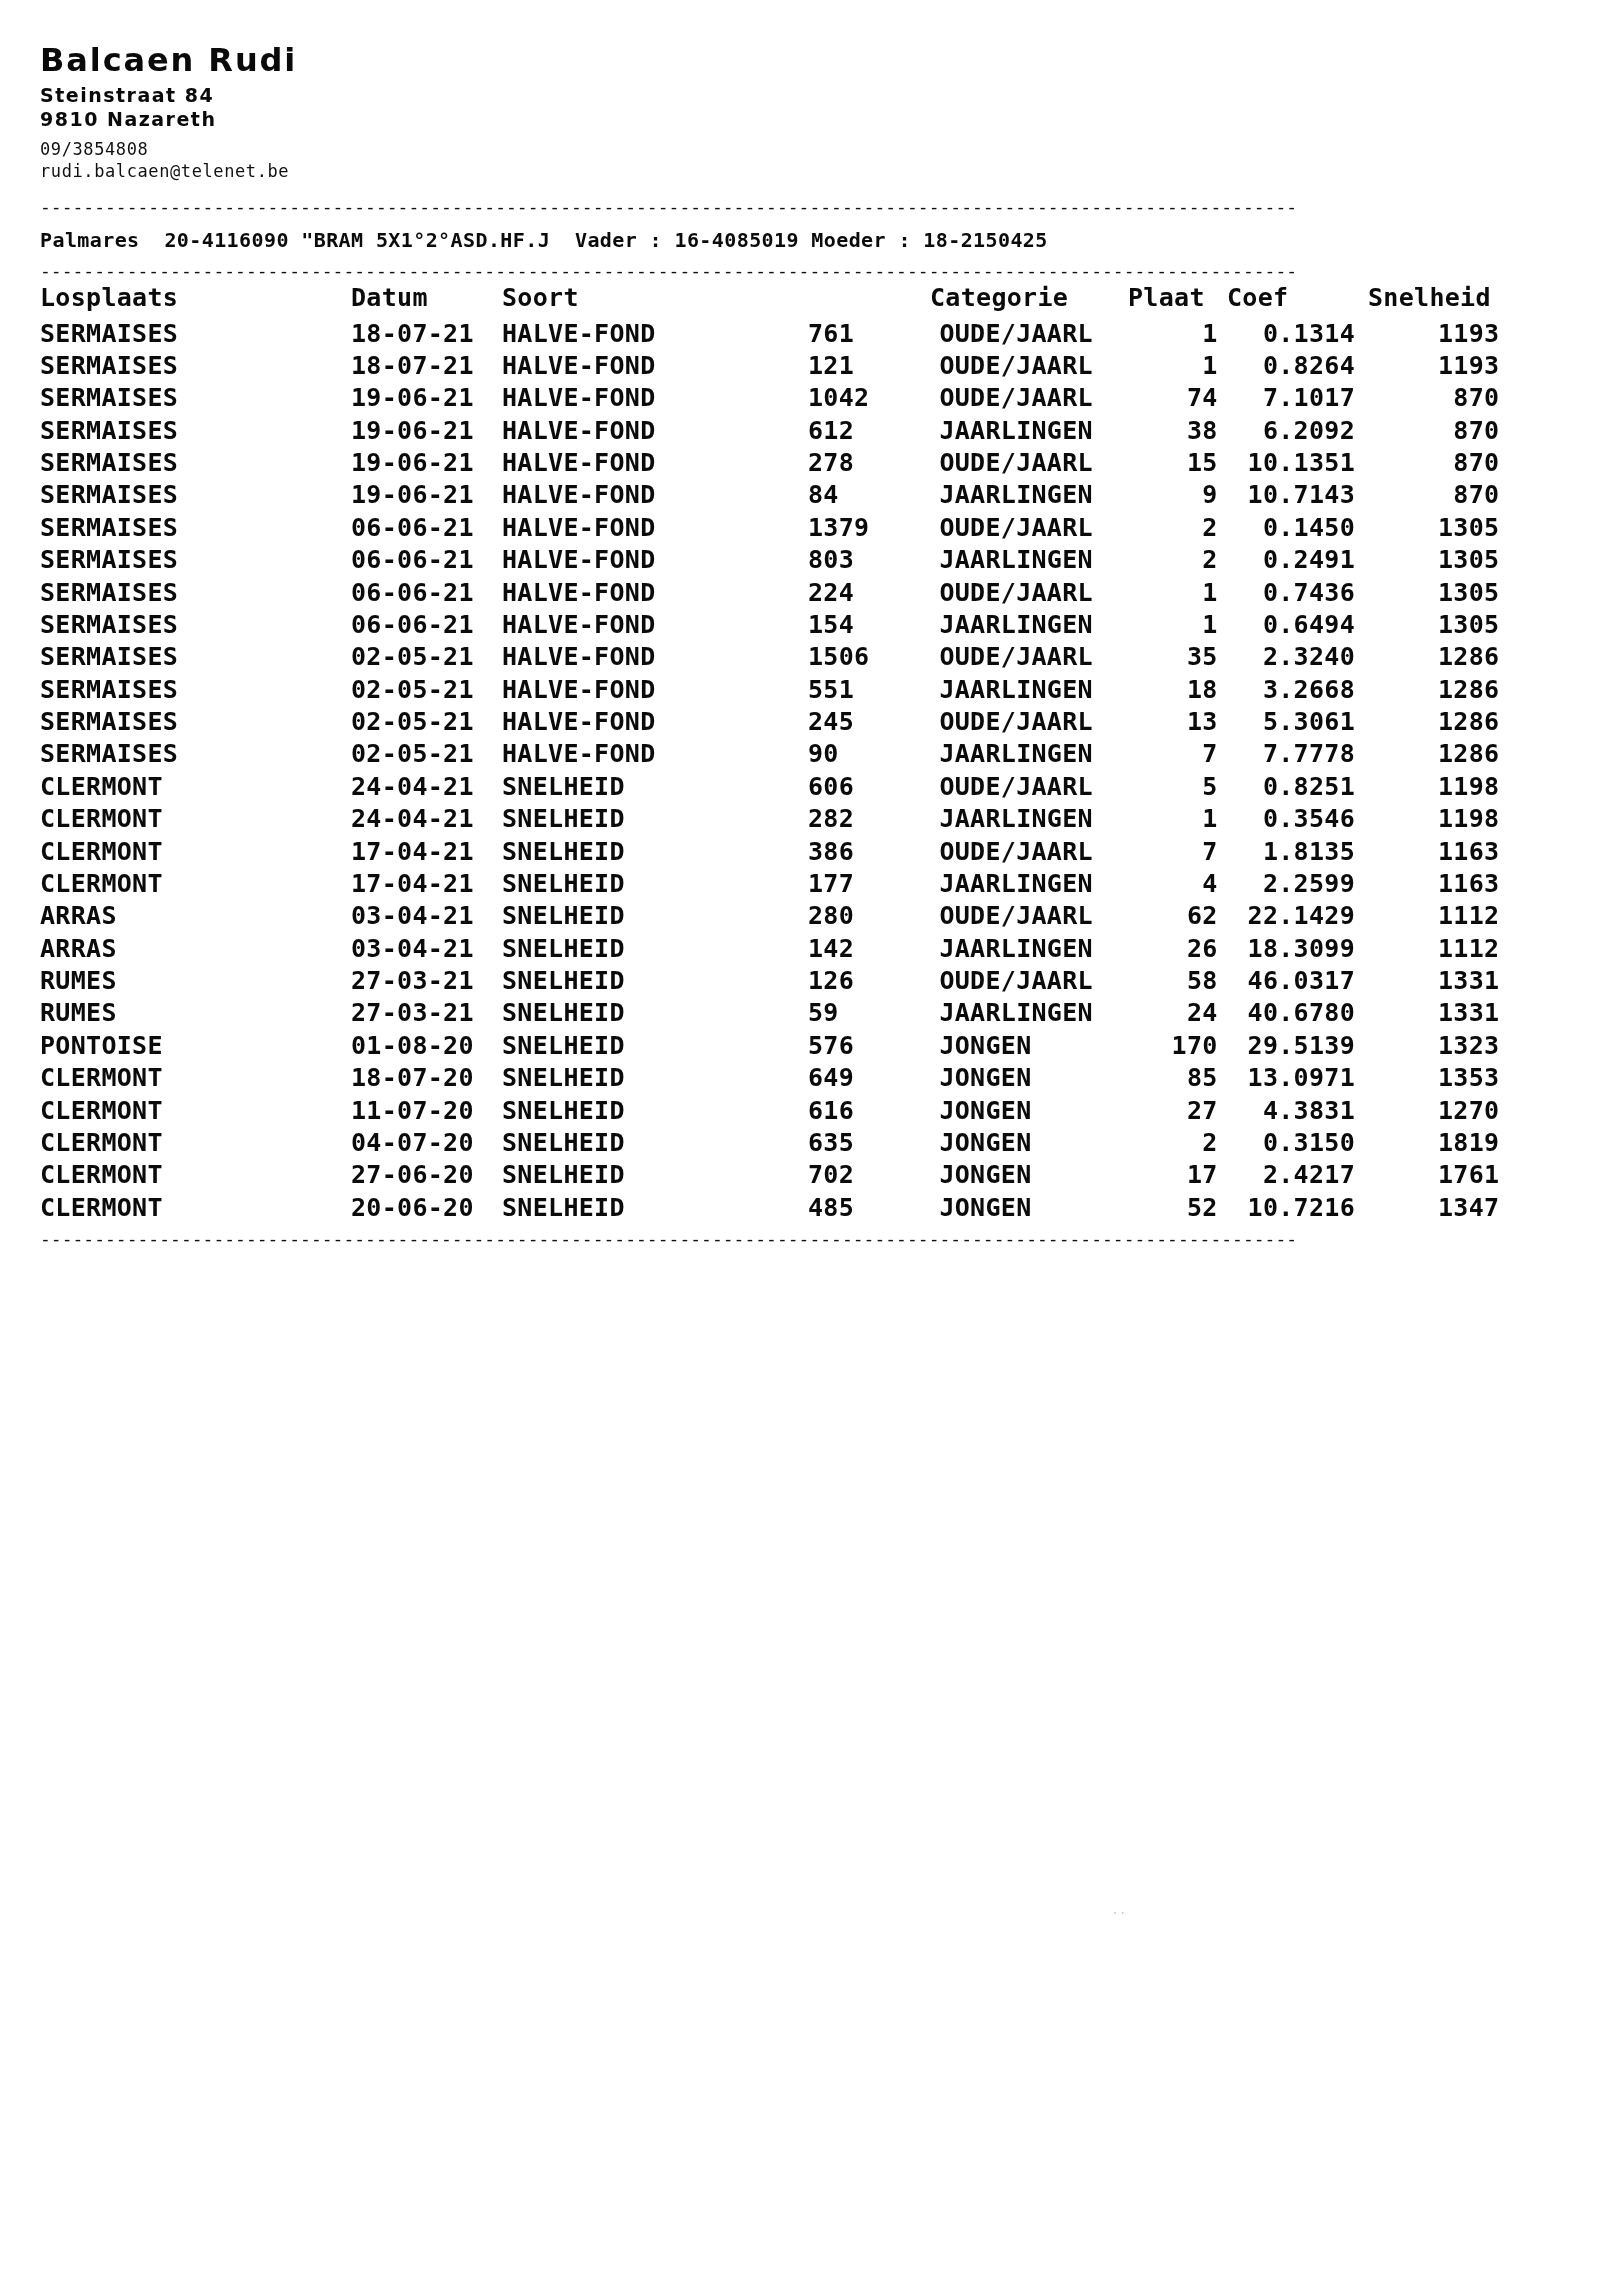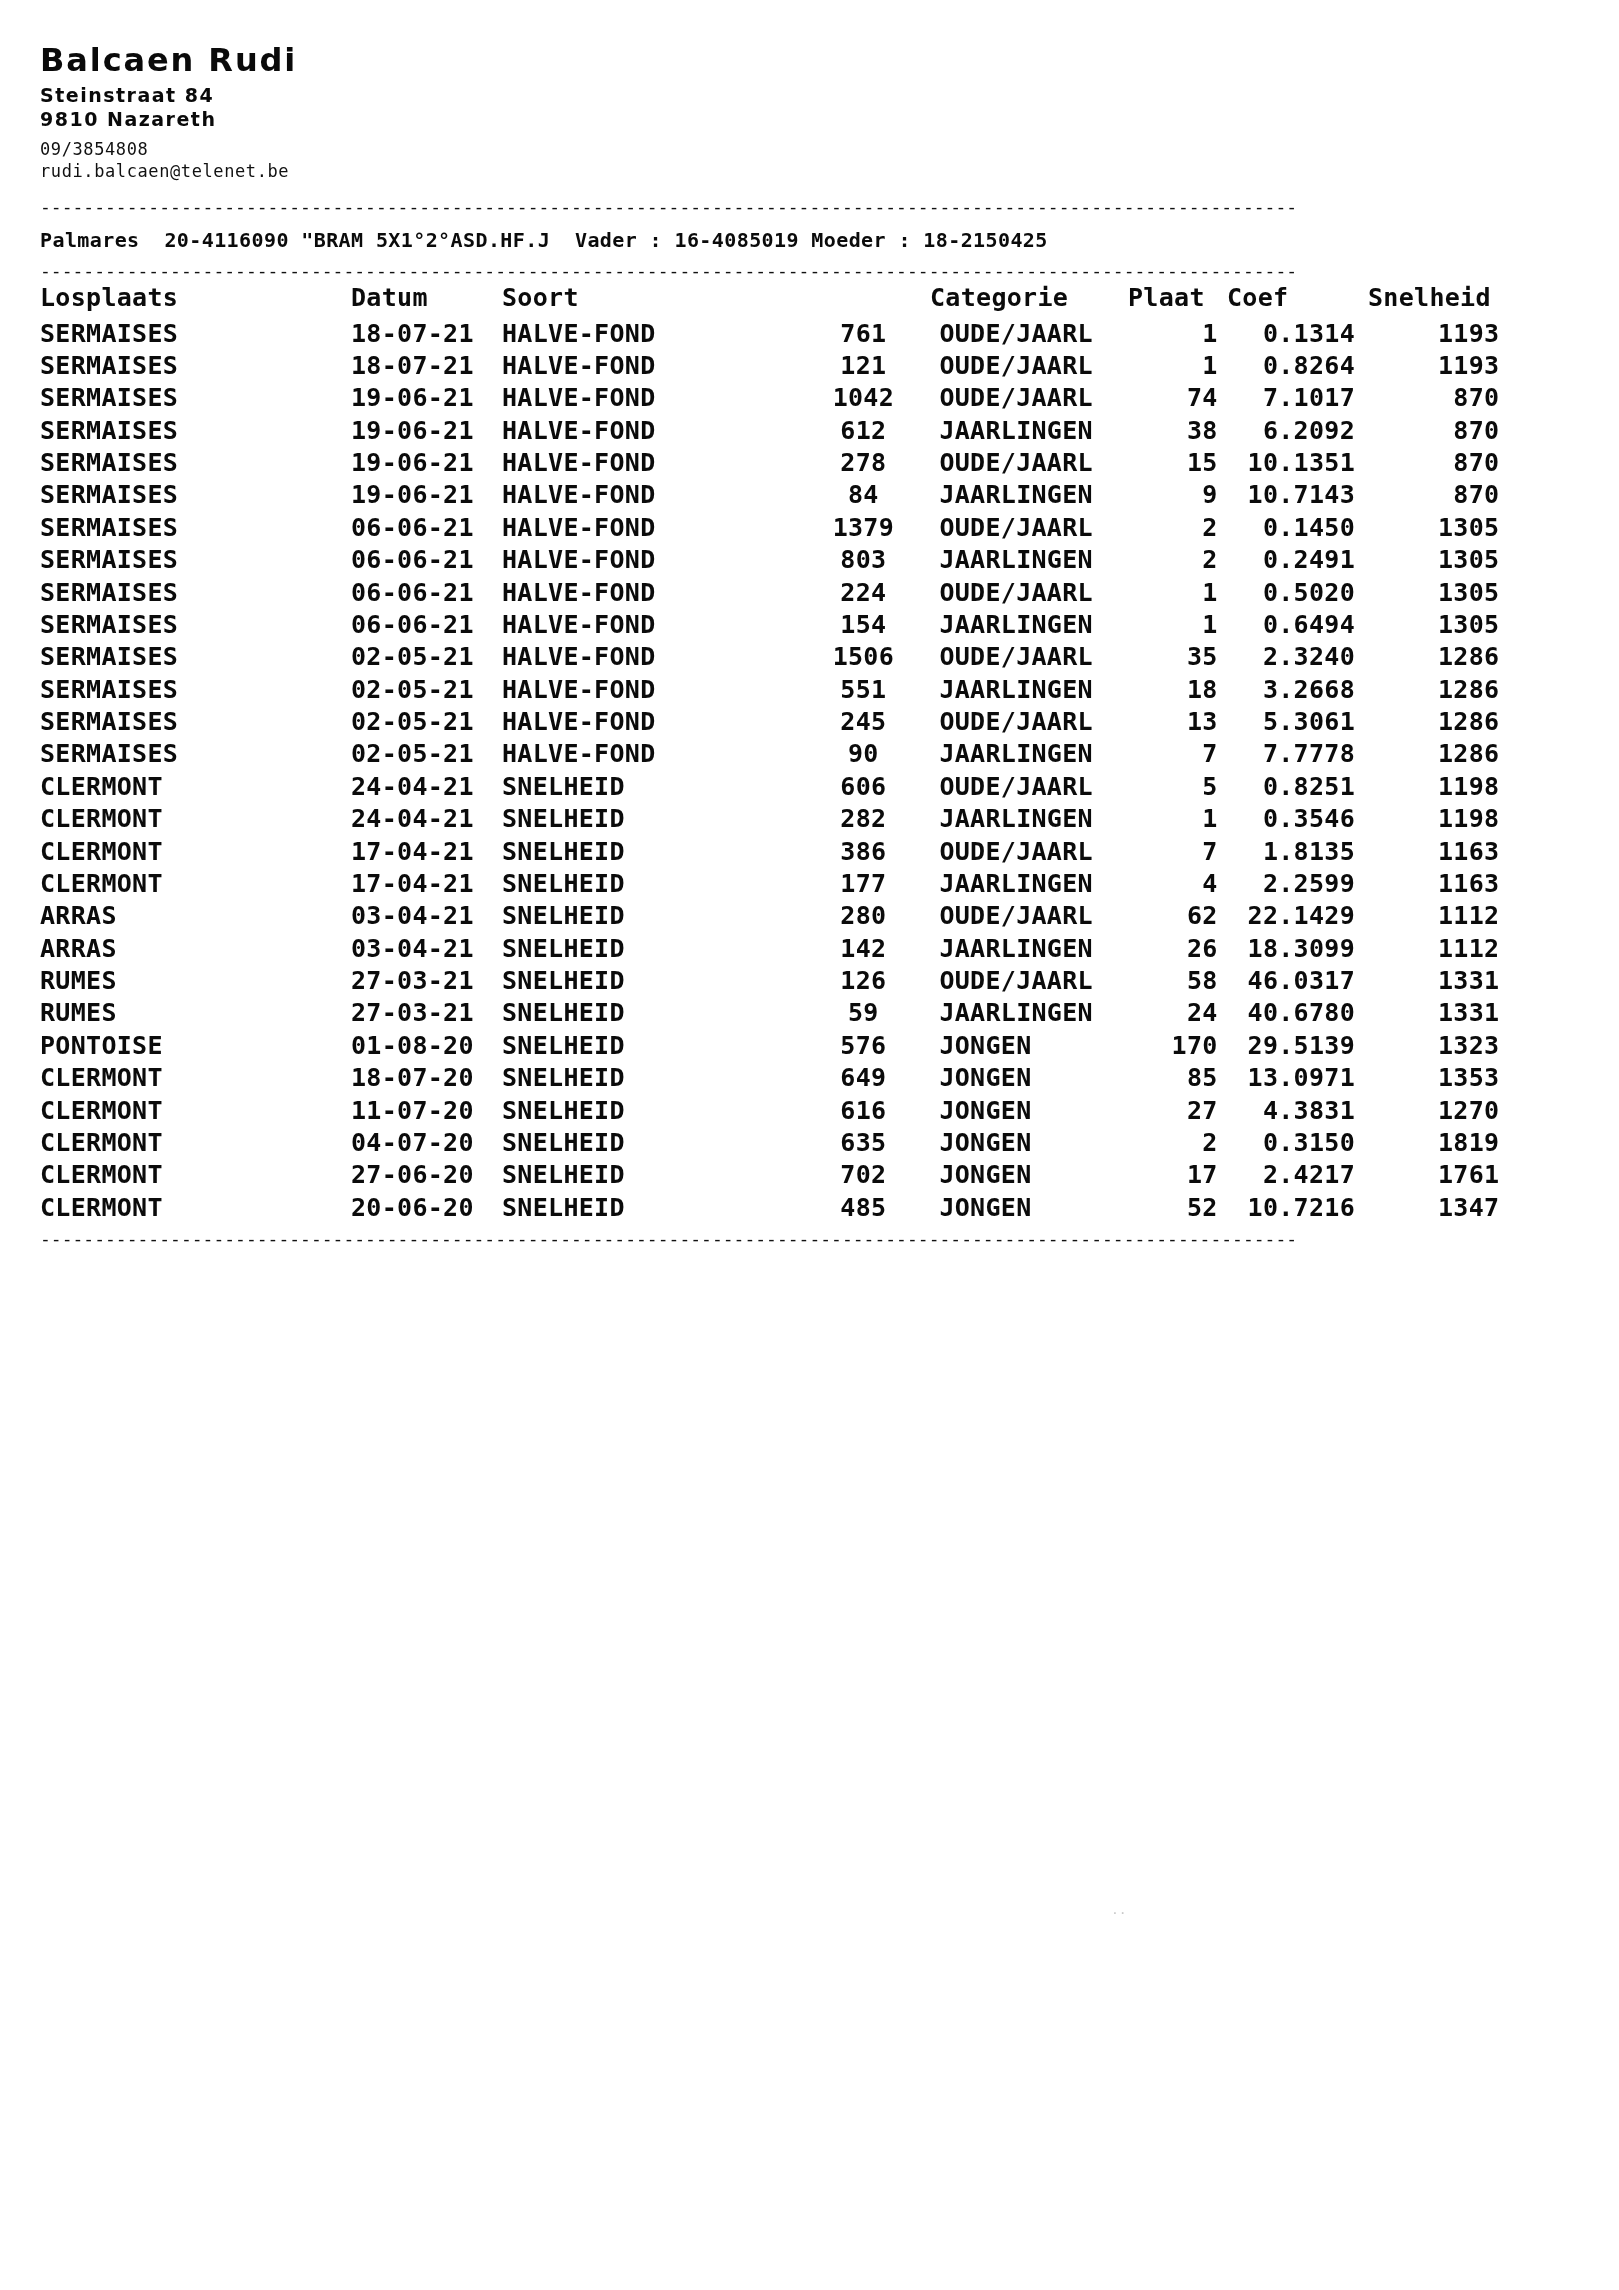--- a/index.html
+++ b/index.html
@@ -108,21 +108,21 @@
   }
   col.c-losplaats { width: 311px; }
   col.c-datum     { width: 151px; }
   col.c-soort     { width: 306px; }
   col.c-nummer    { width: 122px; }
   col.c-categorie { width: 198px; }
   col.c-plaat     { width: 99px; }
   col.c-coef      { width: 141px; }
   col.c-snelheid  { width: 137px; }
 
-  .num   { text-align: center; padding-right: 11.3px !important; margin-top: 16px; }
+  .num   { text-align: left; padding-right: 11.3px !important; margin-top: 16px; }
   .numc  { text-align: right; padding-right: 13px !important; }
   .nump  { text-align: right; padding-right: 9.4px !important; }
   .nums  { text-align: right; padding-right: 5.6px !important; }
   .cat   { text-align: left; padding-left: 9.4px !important; }
 
   th.h-losplaats { }
   th.h-datum { }
   th.h-soort { }
   th.h-categorie { text-align: left; padding-left: 9.4px; }
   th.h-plaat { text-align: right; padding-right: 5.6px; }
@@ -261,21 +261,21 @@
             <td class="numc">0.2491</td>
             <td class="nums">1305</td>
           </tr>
           <tr>
             <td>SERMAISES</td>
             <td>06-06-21</td>
             <td>HALVE-FOND</td>
             <td class="num">224</td>
             <td class="cat">OUDE/JAARL</td>
             <td class="nump">1</td>
-            <td class="numc">0.5020</td>
+            <td class="numc">0.7436</td>
             <td class="nums">1305</td>
           </tr>
           <tr>
             <td>SERMAISES</td>
             <td>06-06-21</td>
             <td>HALVE-FOND</td>
             <td class="num">154</td>
             <td class="cat">JAARLINGEN</td>
             <td class="nump">1</td>
             <td class="numc">0.6494</td>

